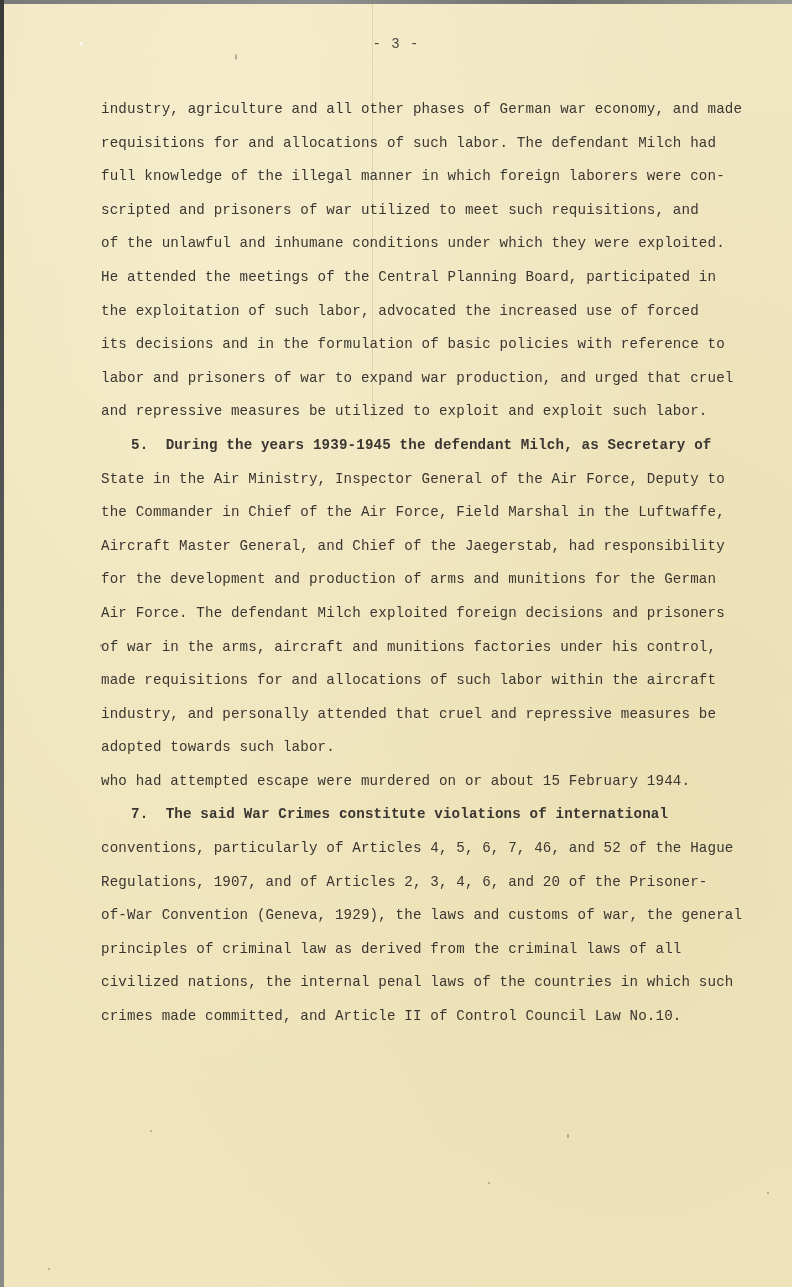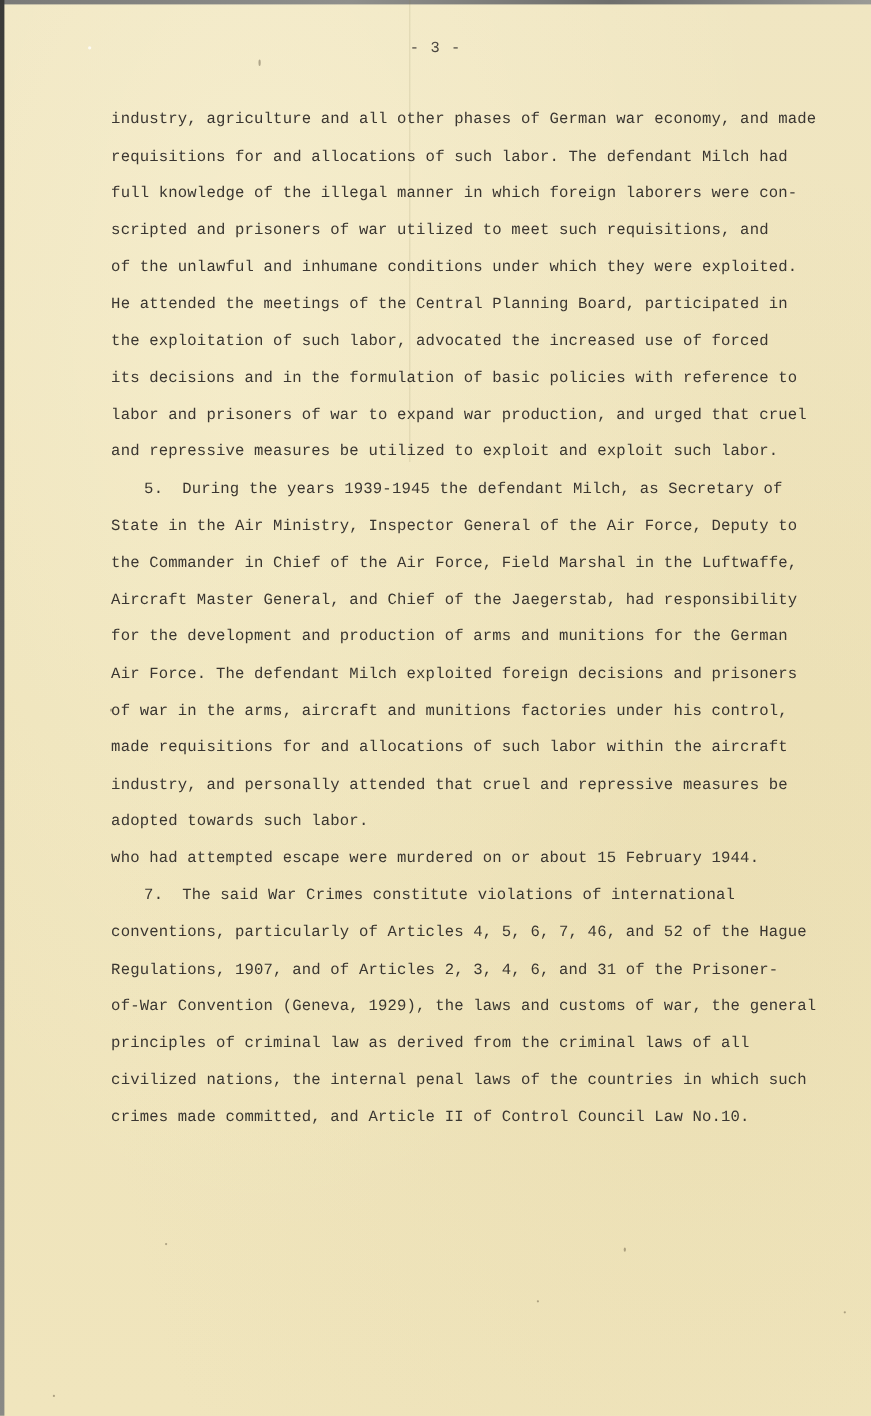--- a/index.html
+++ b/index.html
@@ -71,20 +71,21 @@
       letter-spacing: 0.15px;
       margin-top: 27px;
     }
     .line {
       height: 33.6px;
       line-height: 24px;
       white-space: pre;
     }
     .indent {
       padding-left: 30px;
+      font-weight: bold;
     }
     .speck {
       position: absolute;
       background: rgba(90,80,60,0.45);
       border-radius: 50%;
     }
   </style>
 </head>
 <body>
 
@@ -112,21 +113,21 @@
       <div class="line">Aircraft Master General, and Chief of the Jaegerstab, had responsibility</div>
       <div class="line">for the development and production of arms and munitions for the German</div>
       <div class="line">Air Force. The defendant Milch exploited foreign decisions and prisoners</div>
       <div class="line">of war in the arms, aircraft and munitions factories under his control,</div>
       <div class="line">made requisitions for and allocations of such labor within the aircraft</div>
       <div class="line">industry, and personally attended that cruel and repressive measures be</div>
       <div class="line">adopted towards such labor.</div>
       <div class="line">who had attempted escape were murdered on or about 15 February 1944.</div>
       <div class="line indent">7.  The said War Crimes constitute violations of international</div>
       <div class="line">conventions, particularly of Articles 4, 5, 6, 7, 46, and 52 of the Hague</div>
-      <div class="line">Regulations, 1907, and of Articles 2, 3, 4, 6, and 31 of the Prisoner-</div>
+      <div class="line">Regulations, 1907, and of Articles 2, 3, 4, 6, and 20 of the Prisoner-</div>
       <div class="line">of-War Convention (Geneva, 1929), the laws and customs of war, the general</div>
       <div class="line">principles of criminal law as derived from the criminal laws of all</div>
       <div class="line">civilized nations, the internal penal laws of the countries in which such</div>
       <div class="line">crimes made committed, and Article II of Control Council Law No.10.</div>
     </div>
 
   <div class="speck" style="left:80px;top:42px;width:3px;height:3px;background:rgba(255,255,255,0.8)"></div>
   <div class="speck" style="left:235px;top:54px;width:2px;height:6px;"></div>
   <div class="speck" style="left:100px;top:644px;width:2px;height:3px;"></div>
   <div class="speck" style="left:488px;top:1182px;width:2px;height:2px;"></div>

